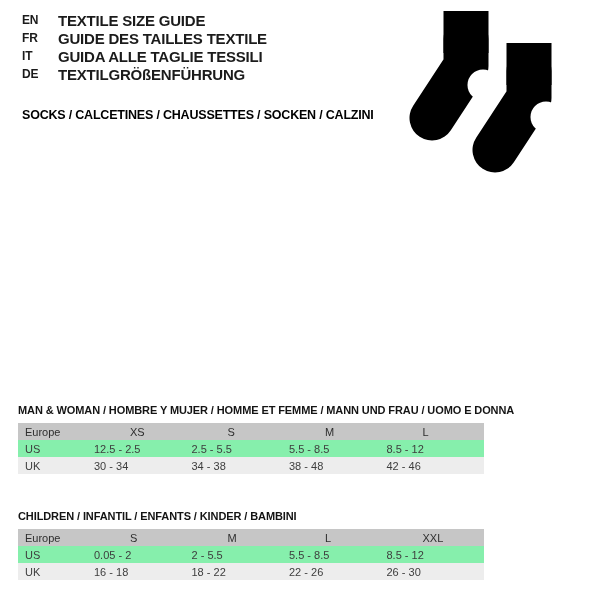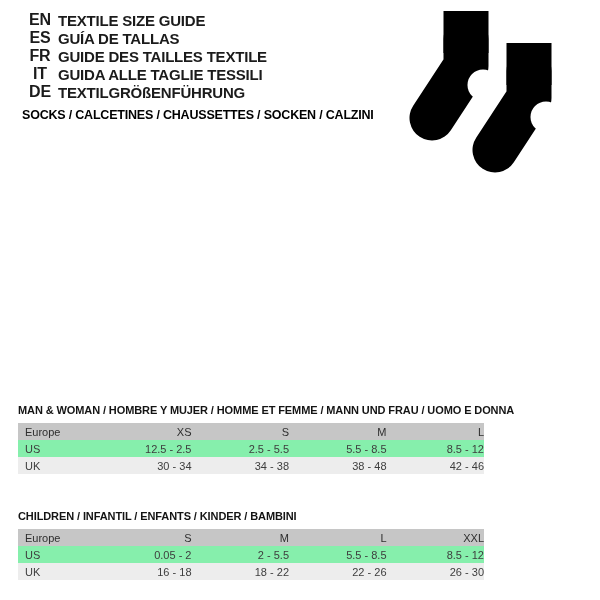--- a/index.html
+++ b/index.html
@@ -3,54 +3,50 @@
 <meta charset="utf-8">
 <style>
   html,body{margin:0;padding:0;background:#fff;}
   .page{
     position:relative;width:600px;height:600px;background:#fff;overflow:hidden;
     font-family:"Liberation Sans",sans-serif;color:#1b1b1b;
   }
   
   .lang-list{position:absolute;left:22px;top:11px;}
   .lang-row{display:flex;align-items:center;height:18px;}
-  .lang-code{width:36px;font-weight:bold;font-size:16px;letter-spacing:-0.2px;color:#1b1b1b;text-align:center;}
+  .lang-code{width:36px;font-weight:bold;font-size:12px;letter-spacing:-0.2px;color:#1b1b1b;}
   .lang-label{font-weight:bold;font-size:15px;letter-spacing:-0.2px;color:#1b1b1b;white-space:nowrap;}
   
   .category{position:absolute;left:22px;top:108px;font-weight:bold;font-size:12.5px;letter-spacing:-0.2px;color:#000000;white-space:nowrap;}
   
   .socks-icon{position:absolute;left:409px;top:11px;}
   
   .table-section{position:absolute;left:18px;width:466px;}
   .section-adult{top:404px;}
   .section-children{top:510px;}
   .tbl-title{font-weight:bold;font-size:11px;letter-spacing:-0.1px;color:#141414;margin-left:0;white-space:nowrap;}
   .tbl{margin-top:7px;width:466px;}
   .tbl-row{
     display:grid;grid-template-columns:76px 1fr 1fr 1fr 1fr;
     height:17px;align-items:center;font-size:11px;color:#3d3d3d;background:#86efac;
   }
   .tbl-row.header{background:var(--header-bg,#c6c6c6);color:#2e2e2e;gap:36px;}
   .tbl-row.alt{background:var(--alt-row-bg,#ededed);}
   .cell-label{text-align:left;padding-left:7px;white-space:nowrap;}
-  .cell-value{text-align:right;white-space:nowrap;}
+  .cell-value{text-align:left;white-space:nowrap;}
 </style>
 </head>
 <body>
 
 <div class="page">
 
   <div class="lang-list">
       <div class="lang-row">
         <span class="lang-code">EN</span>
         <span class="lang-label">TEXTILE SIZE GUIDE</span>
-      </div>
-      <div class="lang-row">
-        <span class="lang-code">ES</span>
-        <span class="lang-label">GUÍA DE TALLAS</span>
       </div>
       <div class="lang-row">
         <span class="lang-code">FR</span>
         <span class="lang-label">GUIDE DES TAILLES TEXTILE</span>
       </div>
       <div class="lang-row">
         <span class="lang-code">IT</span>
         <span class="lang-label">GUIDA ALLE TAGLIE TESSILI</span>
       </div>
       <div class="lang-row">

